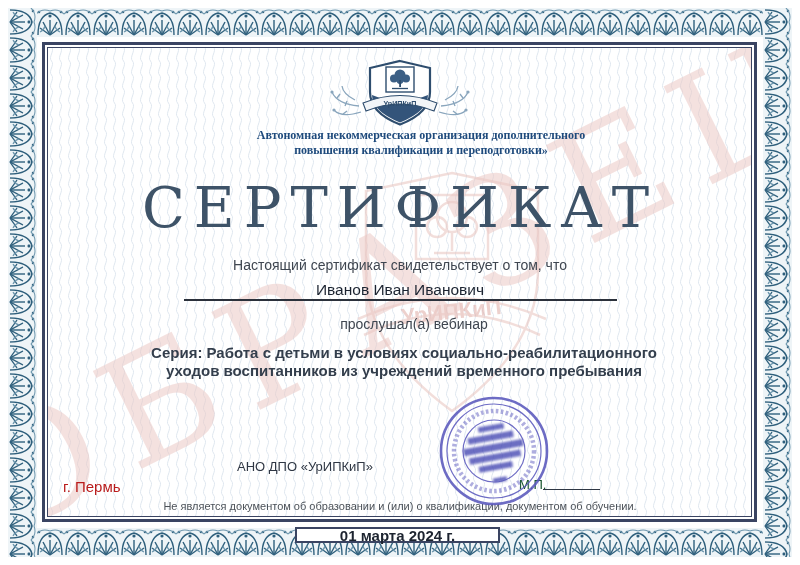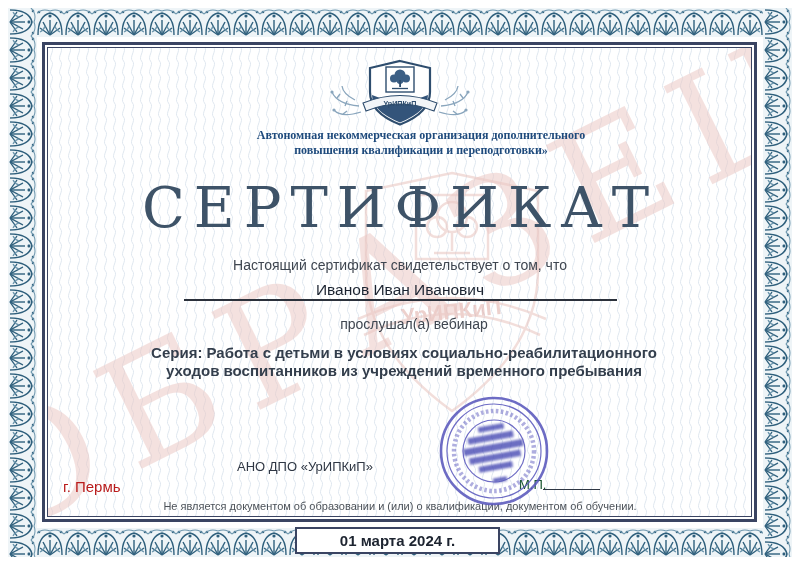--- a/index.html
+++ b/index.html
@@ -37,21 +37,21 @@
   .name{top:281px;font-size:15.5px;font-weight:normal;color:#1b2330;}
   .rule{left:184px;top:299px;width:433px;border-top:2px solid #2b313b;}
   .action{top:316px;font-size:14px;color:#3f4650;padding-left:28px;}
   .series{top:344px;font-size:15px;font-weight:bold;line-height:17.5px;color:#333e4c;padding-left:8px;}
   .city{left:63px;top:478px;font-size:15px;color:#b91c1c;}
   .director{left:237px;top:459px;font-size:13px;line-height:15.5px;color:#2f3744;text-align:left;}
   .mp{left:519px;top:477px;font-size:13px;color:#14532d;}
   .sig-line{left:543px;top:489px;width:57px;border-top:1.5px solid #2f3744;}
   .disclaimer{top:500px;font-size:11px;color:#4b5158;}
   .stamp{left:438px;top:395px;width:112px;height:112px;z-index:5;opacity:.88;}
-  .datebox{position:absolute;left:295px;top:527px;width:205px;height:27px;box-sizing:border-box;
+  .datebox{position:absolute;left:295px;top:527px;width:205px;height:16px;box-sizing:border-box;
            background:#fff;border:2px solid var(--frame,#3a4462);z-index:6;
            display:flex;align-items:center;justify-content:center;
            font-size:15px;font-weight:bold;color:#1d2430;}
 </style>
 </head>
 <body>
 
 <div class="stage">
 
   <svg width="0" height="0" style="position:absolute">

